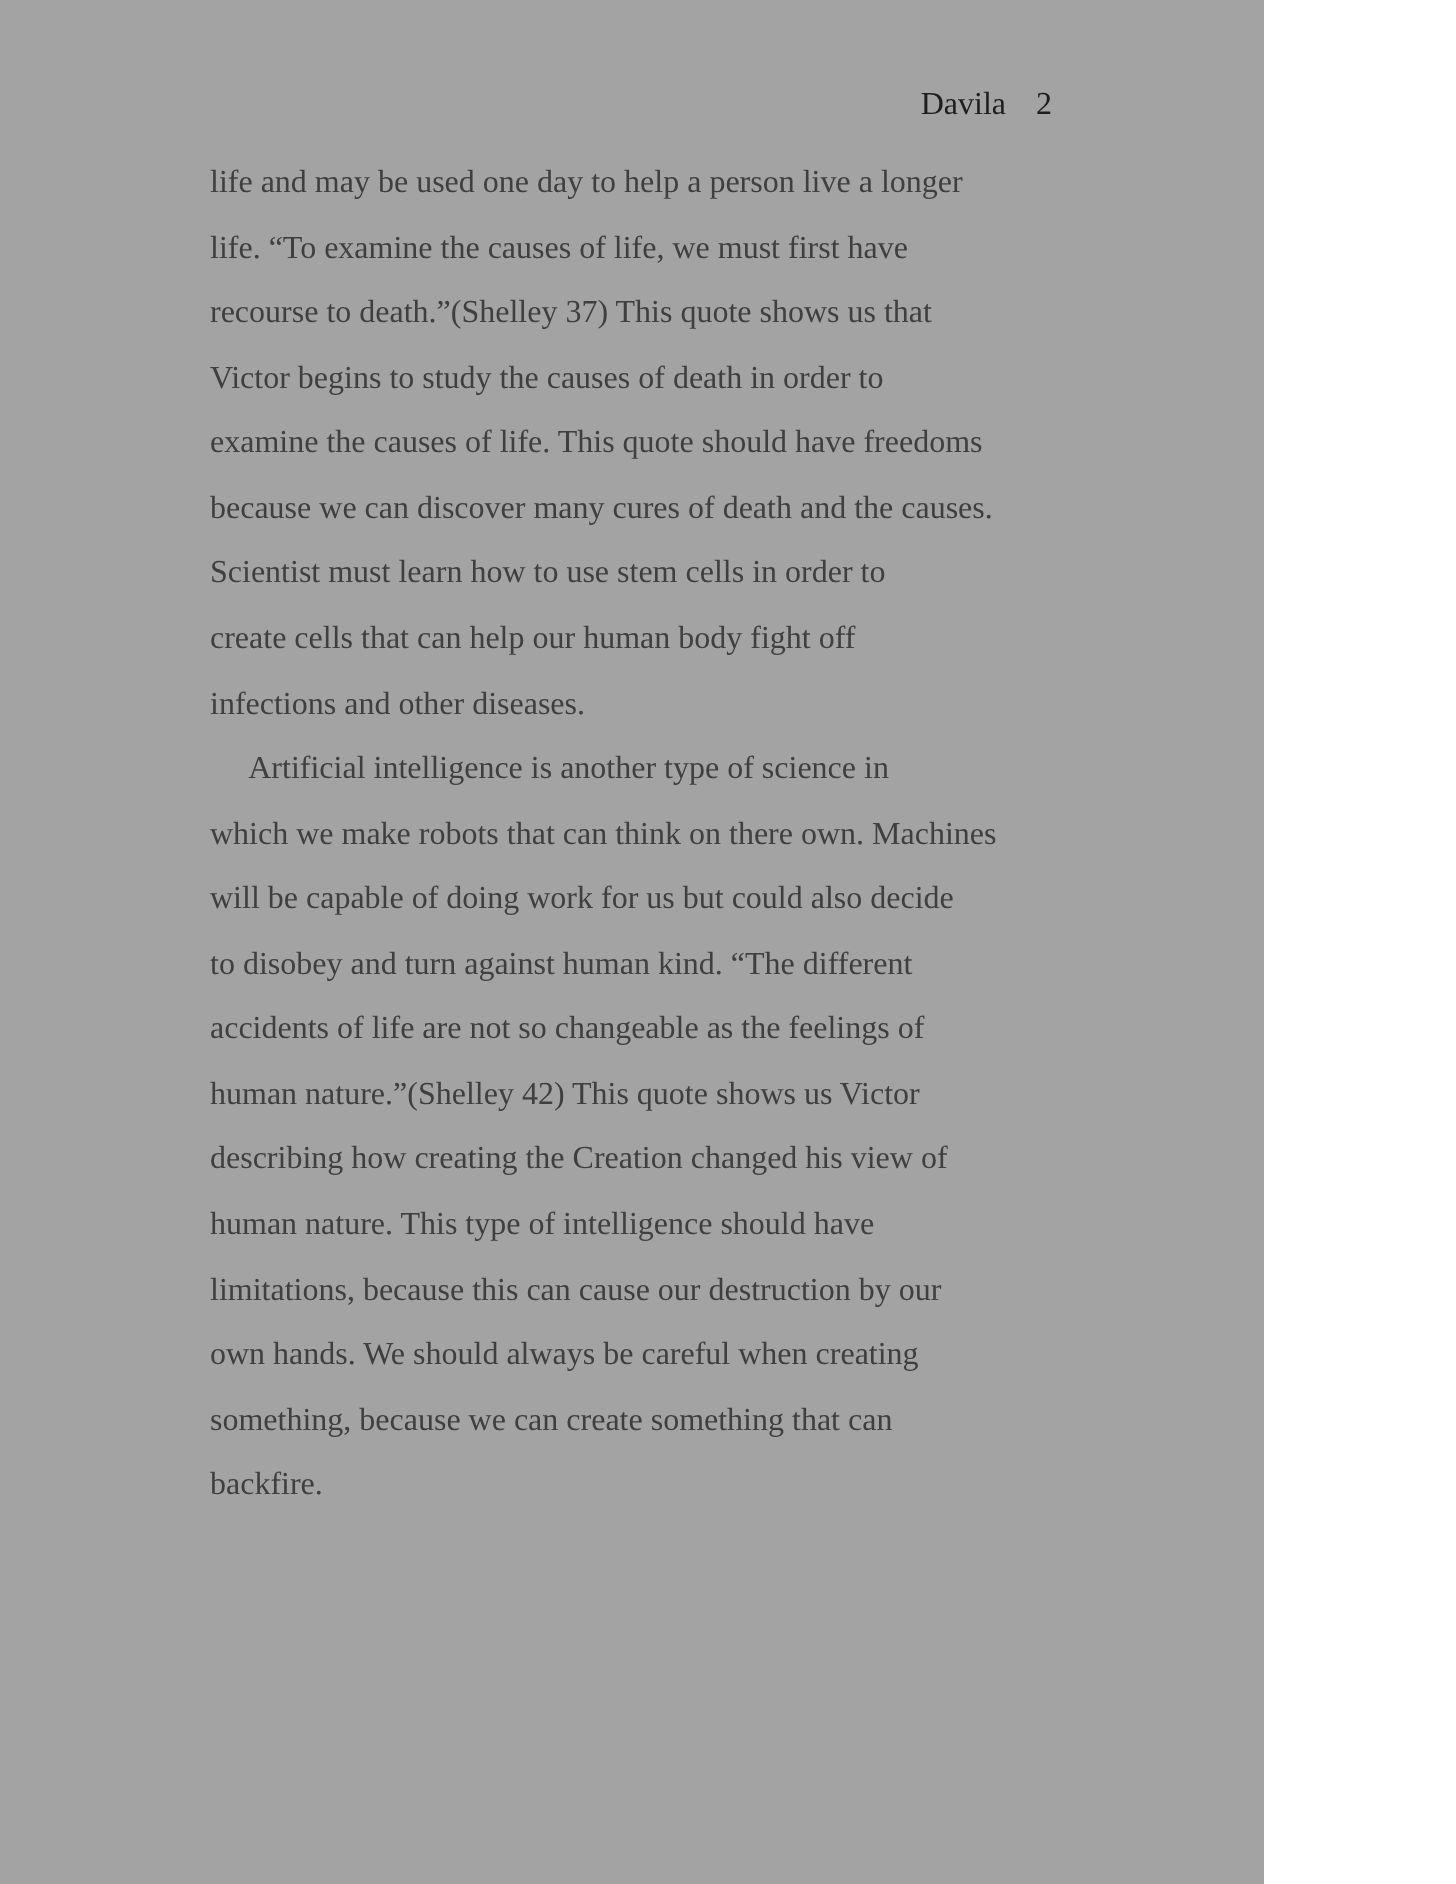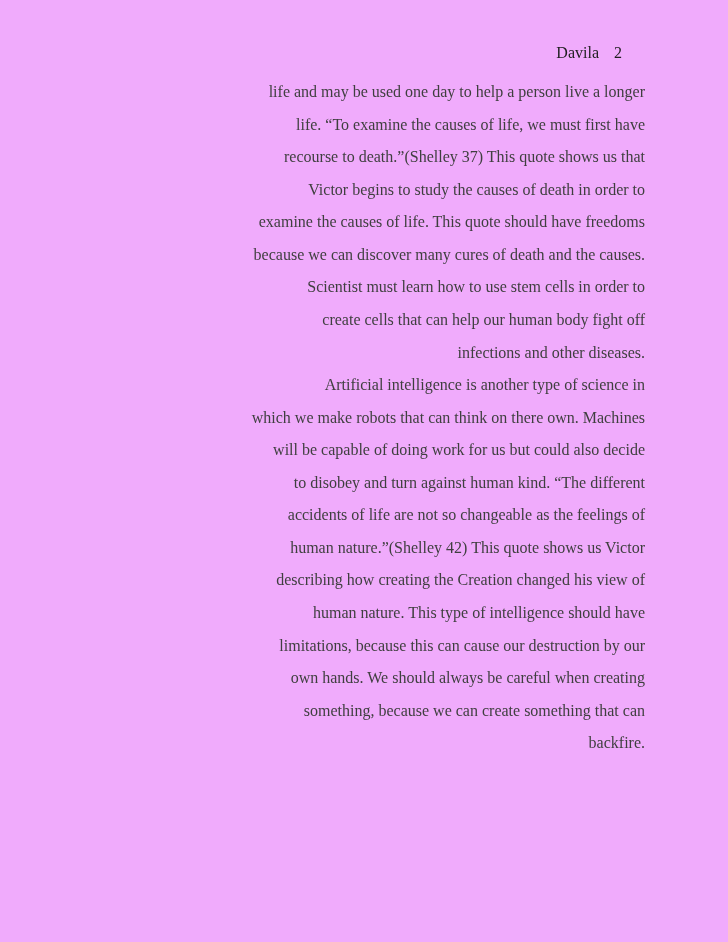--- a/index.html
+++ b/index.html
@@ -2,25 +2,24 @@
 <html><head>
 <meta charset="utf-8">
 <style>
   html, body {
     margin: 0;
     padding: 0;
     background: #ffffff;
   }
   .page {
     position: relative;
-    width: 728px;
+    width: 632px;
     height: 942px;
-    background: #f0abfc;
+    background: #a3a3a3;
     overflow: hidden;
-    text-align: right;
   }
   .header-line {
     position: absolute;
     top: 44px;
     right: 106px;
     display: flex;
     align-items: baseline;
     gap: 15px;
     font-family: "Liberation Serif", "DejaVu Serif", serif;
     font-size: 16px;

